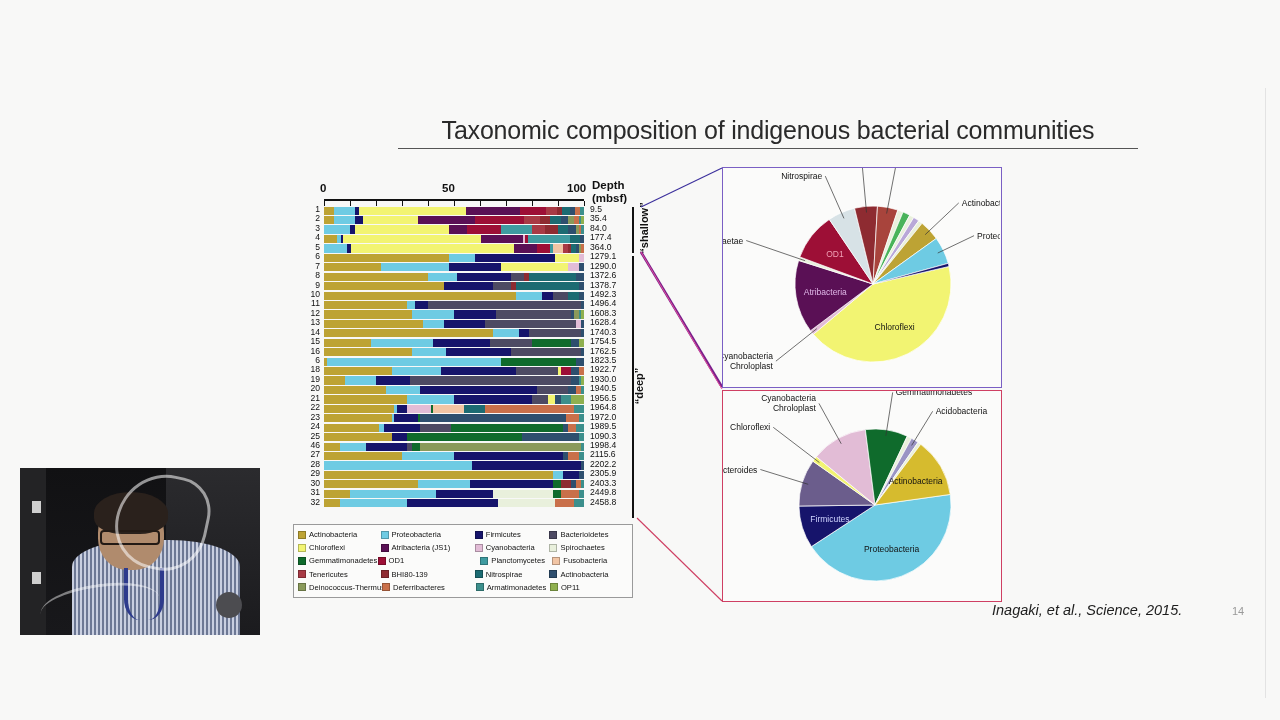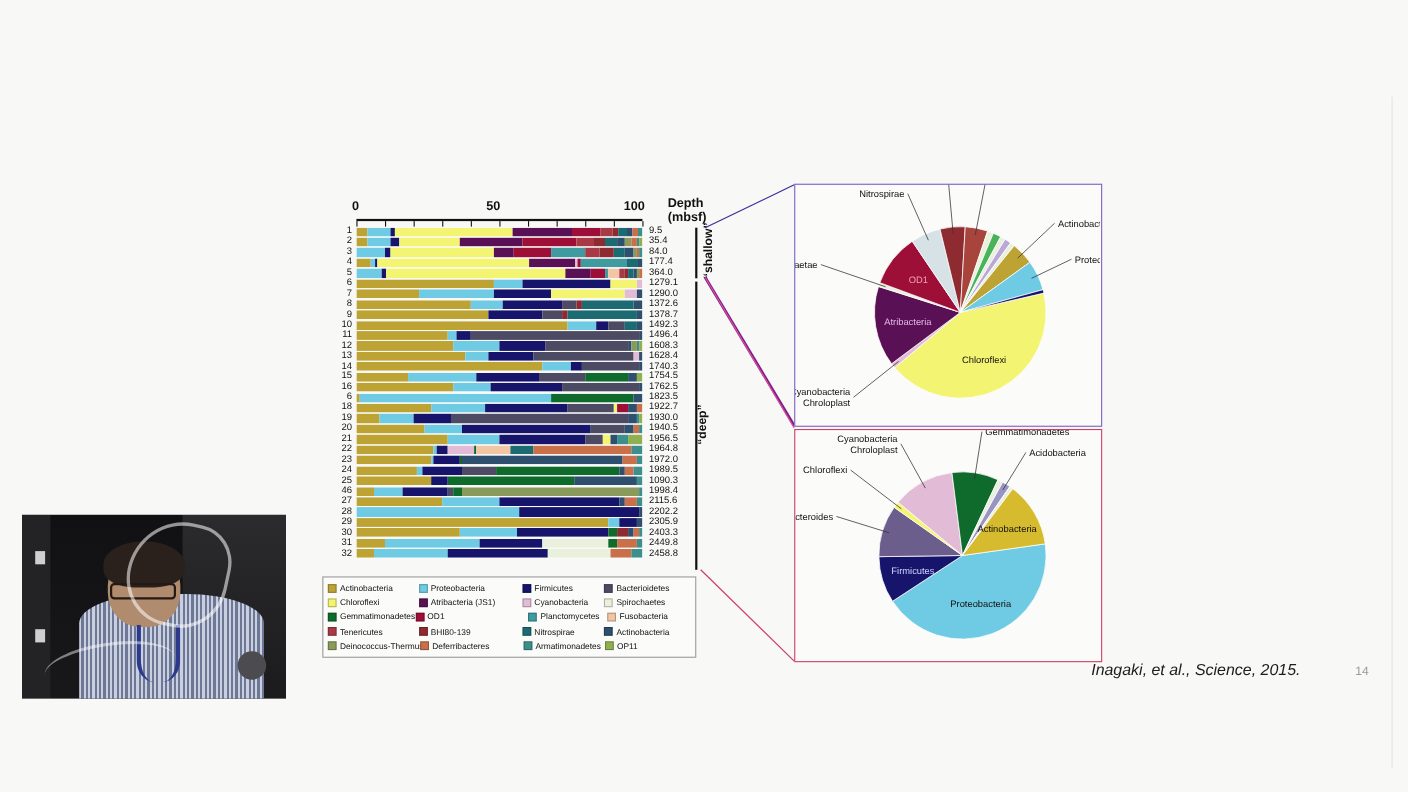--- a/index.html
+++ b/index.html
@@ -57,21 +57,21 @@
   #axis-50  { left: 150px; }
   #axis-100 { left: 275px; }
   #axis-line {
     position: absolute; left: 32px; top: 33px;
     width: 260px; height: 2px; background: #111;
   }
   .tick {
     position: absolute; top: 35px; width: 1.4px; height: 5px; background: #111;
   }
   #depth-head {
-    position: absolute; left: 315px; top: 13px;
+    position: absolute; left: 300px; top: 13px;
     font-size: 11.5px; font-weight: bold; color: #111; line-height: 13px;
   }
 
   #rows { position: absolute; left: 0; top: 40px; width: 345px; }
   .row { position: relative; height: 9.45px; }
   .rownum {
     position: absolute; left: 0; top: -1px; width: 28px;
     text-align: right; font-size: 8.6px; color: #111; line-height: 9.4px;
   }
   .bar {
@@ -182,20 +182,21 @@
     transform: rotate(-8deg);
   }
 </style>
 </head>
 <body>
 
 <div id="slide">
 
   <div id="right-rule"></div>
 
+  <div id="title">Taxonomic composition of indigenous bacterial communities</div>
 
   <div id="figure">
 
     <div id="barpanel">
       <div class="axis-lab" id="axis-0">0</div>
       <div class="axis-lab" id="axis-50">50</div>
       <div class="axis-lab" id="axis-100">100</div>
       <div id="axis-line"></div>
       <div id="ticks">
           <div class="tick" style="left: 32px;"></div>

